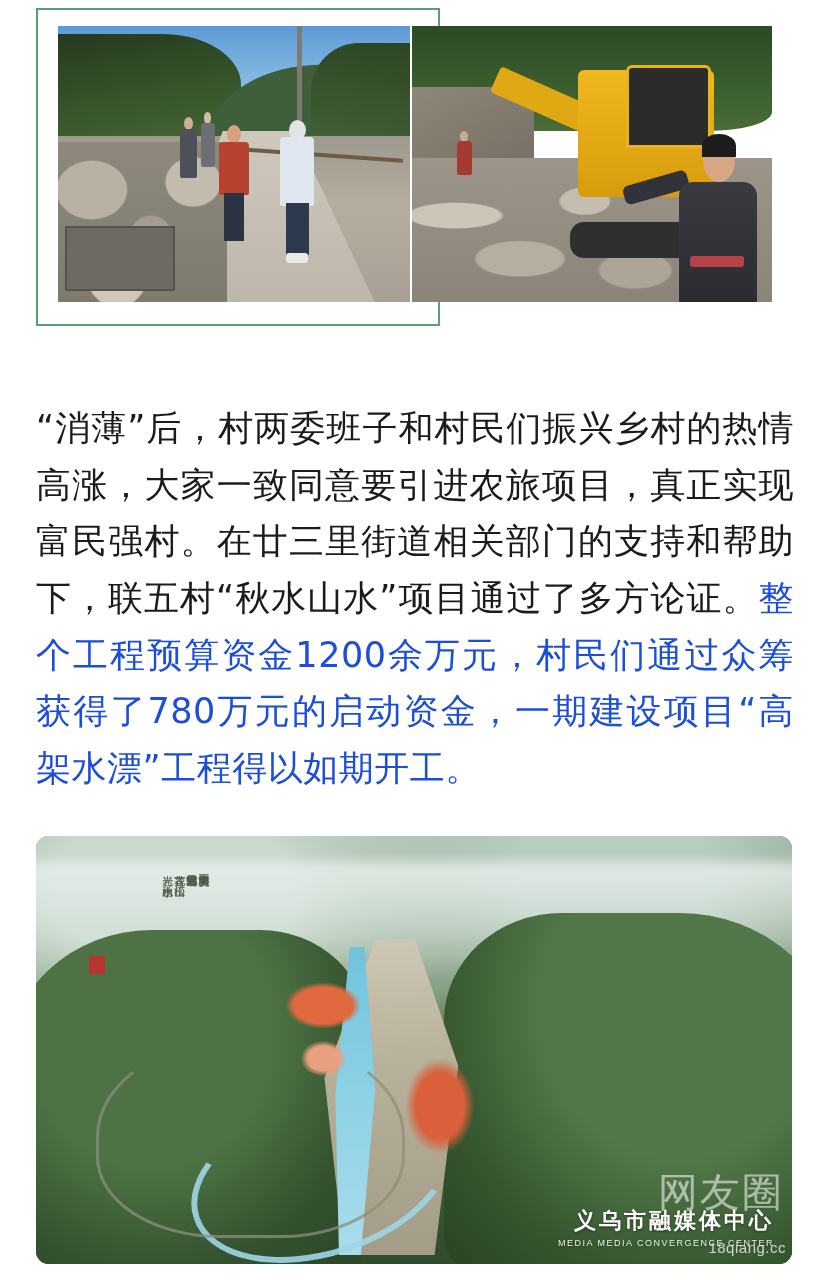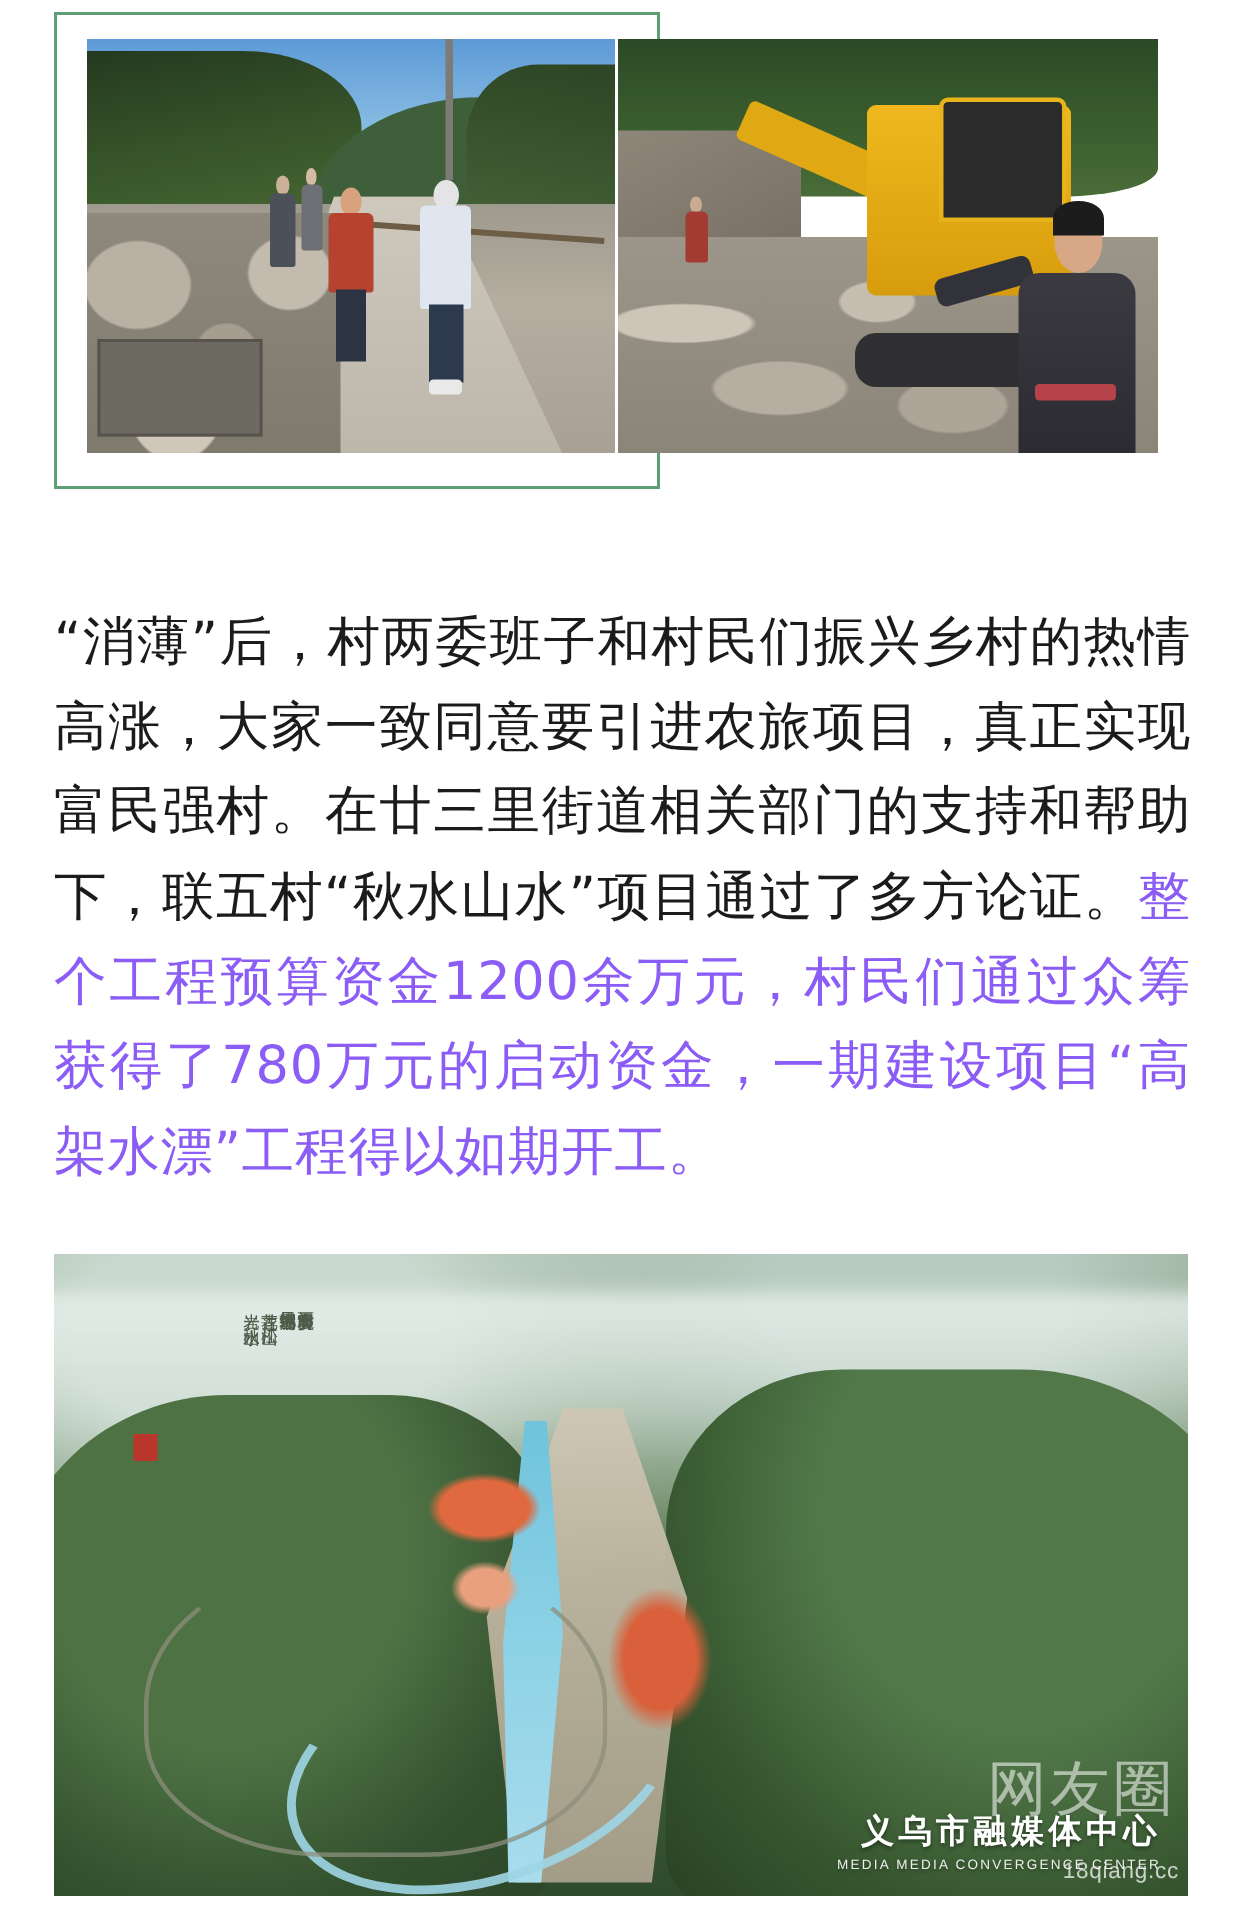--- a/index.html
+++ b/index.html
@@ -171,31 +171,32 @@
     left: 36px;
     top: 400px;
     width: 758px;
     font-size: 35px;
     line-height: 1.62;
     letter-spacing: 0.5px;
     color: #1b1b1b;
     text-align: justify;
     font-family: "DejaVu Sans", "Liberation Sans", sans-serif;
   }
-  .article .hl { color: #8b5cf6; }
+  .article .hl { color: #1d4ed8; }
 
   
   .render {
     position: absolute;
     left: 36px;
     top: 836px;
     width: 756px;
     height: 428px;
     overflow: hidden;
     background: #6f8a5d;
+    border-radius: 13px;
   }
   .r-bg {
     position: absolute; inset: 0;
     background:
       radial-gradient(ellipse at 18% 12%, #c9d9cf 0 14%, transparent 40%),
       radial-gradient(ellipse at 76% 8%, #b9ccc2 0 12%, transparent 38%),
       linear-gradient(180deg, #8aa286 0%, #5f7d54 35%, #41603b 70%, #2f4b2d 100%);
   }
   .r-mist {
     position: absolute; left: -10%; top: 6%; width: 120%; height: 26%;

